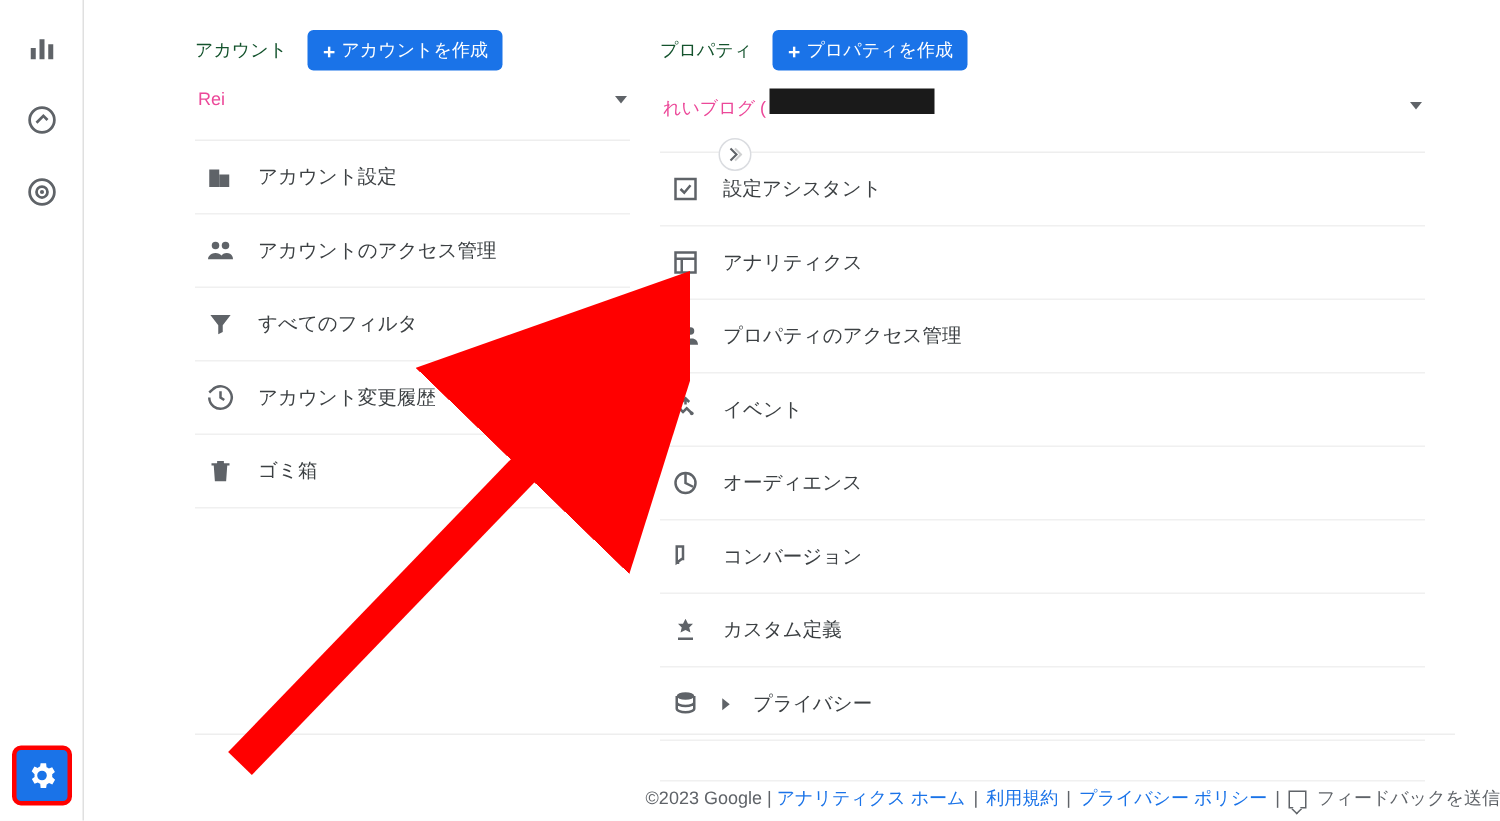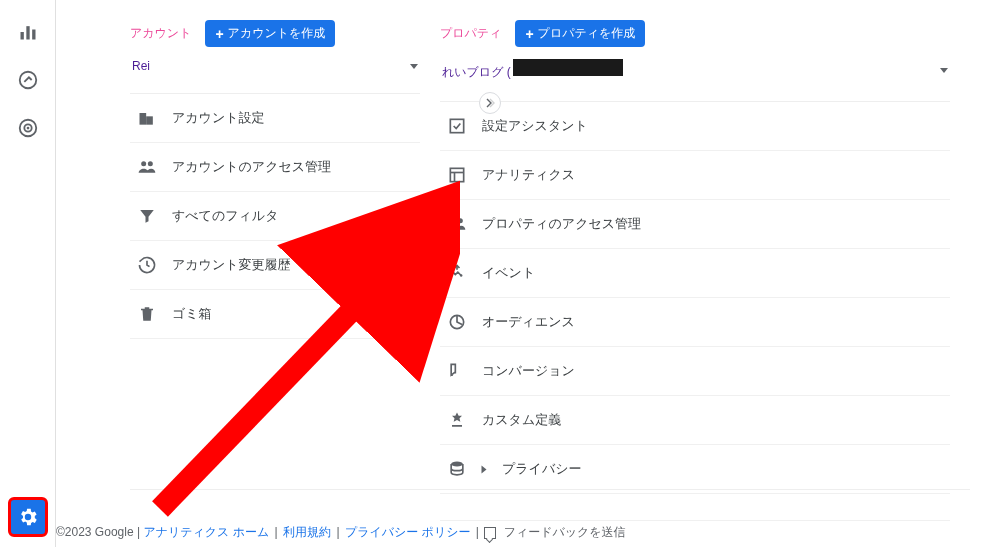--- a/index.html
+++ b/index.html
@@ -69,42 +69,42 @@
   .column:last-child { margin-left: 0; }
 
   .col-header {
     display: flex;
     align-items: center;
     gap: 14px;
     margin-bottom: 8px;
   }
   .col-label {
     font-size: 12px;
-    color: #ec4899;
+    color: #14532d;
   }
   .create-btn {
     background: #1a73e8;
     color: #fff;
     font-size: 12px;
     border: none;
     border-radius: 4px;
     padding: 5px 10px;
     display: inline-flex;
     align-items: center;
     gap: 4px;
     cursor: pointer;
   }
   .create-btn .plus { font-size: 14px; font-weight: bold; }
 
   .selector {
     display: flex;
     align-items: center;
     justify-content: space-between;
     font-size: 12px;
-    color: #4c1d95;
+    color: #ec4899;
     padding: 4px 2px 6px;
     cursor: pointer;
   }
   .selector .sel-text { display: flex; align-items: baseline; }
   .redact {
     display: inline-block;
     width: 110px; height: 17px;
     background: #1a1a1a;
     vertical-align: middle;
     margin-left: 2px;
@@ -168,21 +168,21 @@
   .bulb {
     position: absolute;
     right: 22px; top: 22px;
     width: 22px; height: 22px;
     color: #5f6368;
   }
 
   .footer {
     position: absolute;
     left: 56px; right: 0; bottom: 6px;
-    text-align: left;
+    text-align: right;
     font-size: 12px;
     color: #5f6368;
   }
   .footer a { color: #1a73e8; text-decoration: none; }
   .footer .sep { color: #5f6368; margin: 0 2px; }
   .fb-icon { display:inline-block; width:12px;height:12px; border:1.2px solid #5f6368; vertical-align:middle; margin-right:4px; position:relative; }
   .fb-icon:after { content:""; position:absolute; bottom:-4px; left:2px; width:4px;height:4px; background:#fff; border-left:1.2px solid #5f6368; border-bottom:1.2px solid #5f6368; transform:rotate(-45deg);}
 
   
   .arrow-ann {

